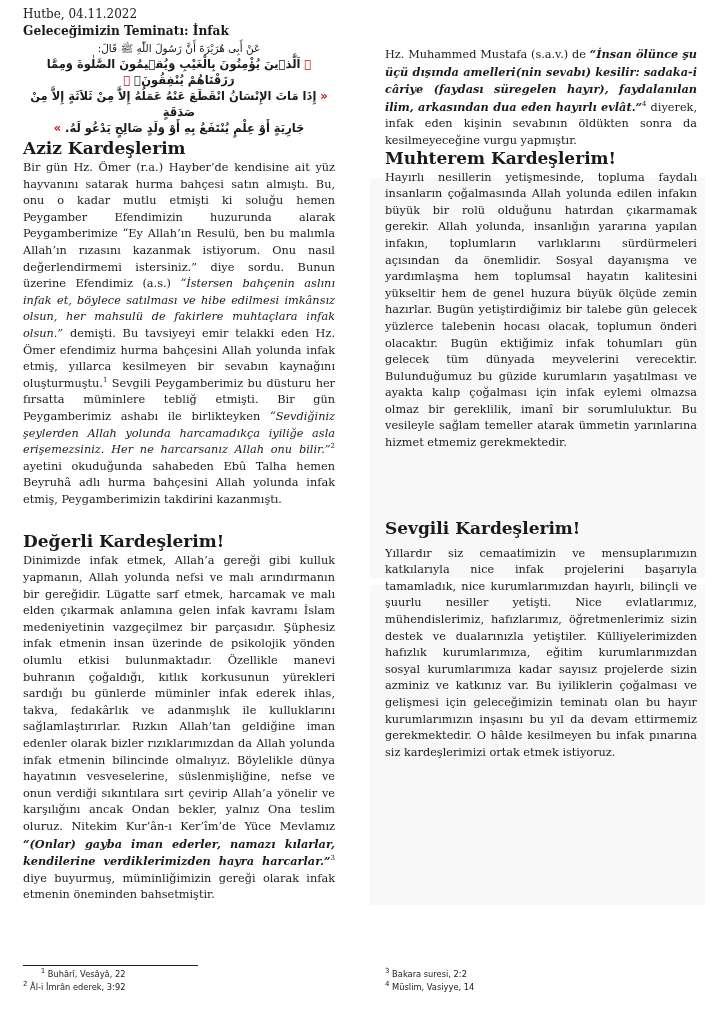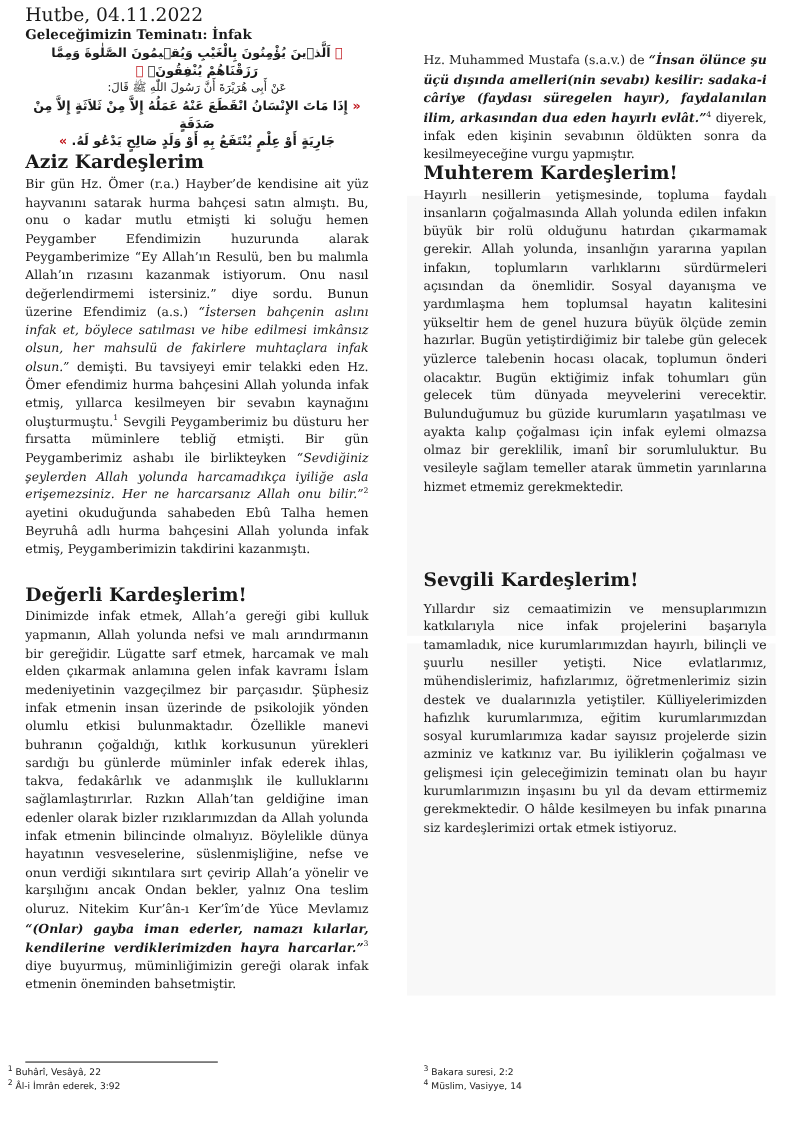--- a/index.html
+++ b/index.html
@@ -3,21 +3,21 @@
 <meta charset="utf-8">
 <style>
   html, body { margin: 0; padding: 0; background: #ffffff; }
   body { width: 724px; height: 1024px; position: relative; overflow: hidden;
          font-family: "DejaVu Serif", serif; color: #1a1a1a; }
   .col { position: absolute; top: 0; }
   .col-left { left: 23px; width: 312px; }
   .col-right { left: 385px; width: 312px; }
   .p { font-size: 11.3px; line-height: 16.6px; text-align: justify; margin: 0; }
   .h { font-weight: bold; font-size: 17px; margin: 0; line-height: 16px; }
-  .meta { font-size: 17px; line-height: 17px; margin: 0; }
+  .meta { font-size: 12px; line-height: 17px; margin: 0; }
   .title { font-weight: bold; font-size: 12.2px; line-height: 17px; margin: 0; }
   .arabic { direction: rtl; text-align: center; font-family: "DejaVu Sans", sans-serif;
             font-size: 11.5px; line-height: 16px; margin: 0; font-weight: bold; }
   .arabic.small { font-weight: normal; font-size: 10.5px; }
   .bracket { color: #c0141a; }
   em { font-style: italic; }
   .bi { font-weight: bold; font-style: italic; }
   sup { font-size: 7px; line-height: 0; vertical-align: super; }
   .footnotes { position: absolute; top: 968px; font-family: "DejaVu Sans", sans-serif;
                font-size: 8.3px; line-height: 13px; }
@@ -26,26 +26,26 @@
 </style>
 </head>
 <body>
 
 <div class="gray-box" style="top:178px;height:400px;"></div>
 <div class="gray-box" style="top:585px;height:320px;"></div>
 
 <div class="col col-left" style="top:6px;">
   <p class="meta">Hutbe, 04.11.2022</p>
   <p class="title">Geleceğimizin Teminatı: İnfak</p>
+  <p class="arabic small">عَنْ أَبِى هُرَيْرَةَ أَنَّ رَسُولَ اللّٰهِ ﷺ قَالَ:</p>
   <p class="arabic">
     <span class="bracket">﴿</span>
     <span>اَلَّذٖينَ يُؤْمِنُونَ بِالْغَيْبِ وَيُقٖيمُونَ الصَّلٰوةَ وَمِمَّا رَزَقْنَاهُمْ يُنْفِقُونَۙ</span>
     <span class="bracket">﴾</span>
   </p>
-  <p class="arabic small">عَنْ أَبِى هُرَيْرَةَ أَنَّ رَسُولَ اللّٰهِ ﷺ قَالَ:</p>
   <p class="arabic">
     <span class="bracket">«</span>
     <span>إِذَا مَاتَ الإِنْسَانُ انْقَطَعَ عَنْهُ عَمَلُهُ إِلاَّ مِنْ ثَلاَثَةٍ إِلاَّ مِنْ صَدَقَةٍ</span>
   </p>
   <p class="arabic">
     <span>جَارِيَةٍ أَوْ عِلْمٍ يُنْتَفَعُ بِهِ أَوْ وَلَدٍ صَالِحٍ يَدْعُو لَهُ.</span>
     <span class="bracket">»</span>
   </p>
 
   <p class="h" style="margin-top:4px;">Aziz Kardeşlerim</p>
@@ -66,20 +66,20 @@
   </p>
 
   <p class="h" style="">Muhterem Kardeşlerim!</p>
   <p class="p" style="margin-top:4px;">Hayırlı nesillerin yetişmesinde, topluma faydalı insanların çoğalmasında Allah yolunda edilen infakın büyük bir rolü olduğunu hatırdan çıkarmamak gerekir. Allah yolunda, insanlığın yararına yapılan infakın, toplumların varlıklarını sürdürmeleri açısından da önemlidir. Sosyal dayanışma ve yardımlaşma hem toplumsal hayatın kalitesini yükseltir hem de genel huzura büyük ölçüde zemin hazırlar. Bugün yetiştirdiğimiz bir talebe gün gelecek yüzlerce talebenin hocası olacak, toplumun önderi olacaktır. Bugün ektiğimiz infak tohumları gün gelecek tüm dünyada meyvelerini verecektir. Bulunduğumuz bu güzide kurumların yaşatılması ve ayakta kalıp çoğalması için infak eylemi olmazsa olmaz bir gereklilik, imanî bir sorumluluktur. Bu vesileyle sağlam temeller atarak ümmetin yarınlarına hizmet etmemiz gerekmektedir.</p>
 
   <p class="h" style="margin-top:68px;">Sevgili Kardeşlerim!</p>
   <p class="p" style="margin-top:10px;">Yıllardır siz cemaatimizin ve mensuplarımızın katkılarıyla nice infak projelerini başarıyla tamamladık, nice kurumlarımızdan hayırlı, bilinçli ve şuurlu nesiller yetişti. Nice evlatlarımız, mühendislerimiz, hafızlarımız, öğretmenlerimiz sizin destek ve dualarınızla yetiştiler. Külliyelerimizden hafızlık kurumlarımıza, eğitim kurumlarımızdan sosyal kurumlarımıza kadar sayısız projelerde sizin azminiz ve katkınız var. Bu iyiliklerin çoğalması ve gelişmesi için geleceğimizin teminatı olan bu hayır kurumlarımızın inşasını bu yıl da devam ettirmemiz gerekmektedir. O hâlde kesilmeyen bu infak pınarına siz kardeşlerimizi ortak etmek istiyoruz.</p>
 </div>
 
 <div class="fn-rule"></div>
-<div class="footnotes" style="left:7px;">
+<div class="footnotes" style="left:23px;text-align:right;">
   <div><sup>1</sup> <span>Buhârî, Vesâyâ, 22</span></div>
   <div><sup>2</sup> <span>Âl-i İmrân ederek, 3:92</span></div>
 </div>
 <div class="footnotes" style="left:385px;">
   <div><sup>3</sup> <span>Bakara suresi, 2:2</span></div>
   <div><sup>4</sup> <span>Müslim, Vasiyye, 14</span></div>
 </div>
 
 </body></html>

